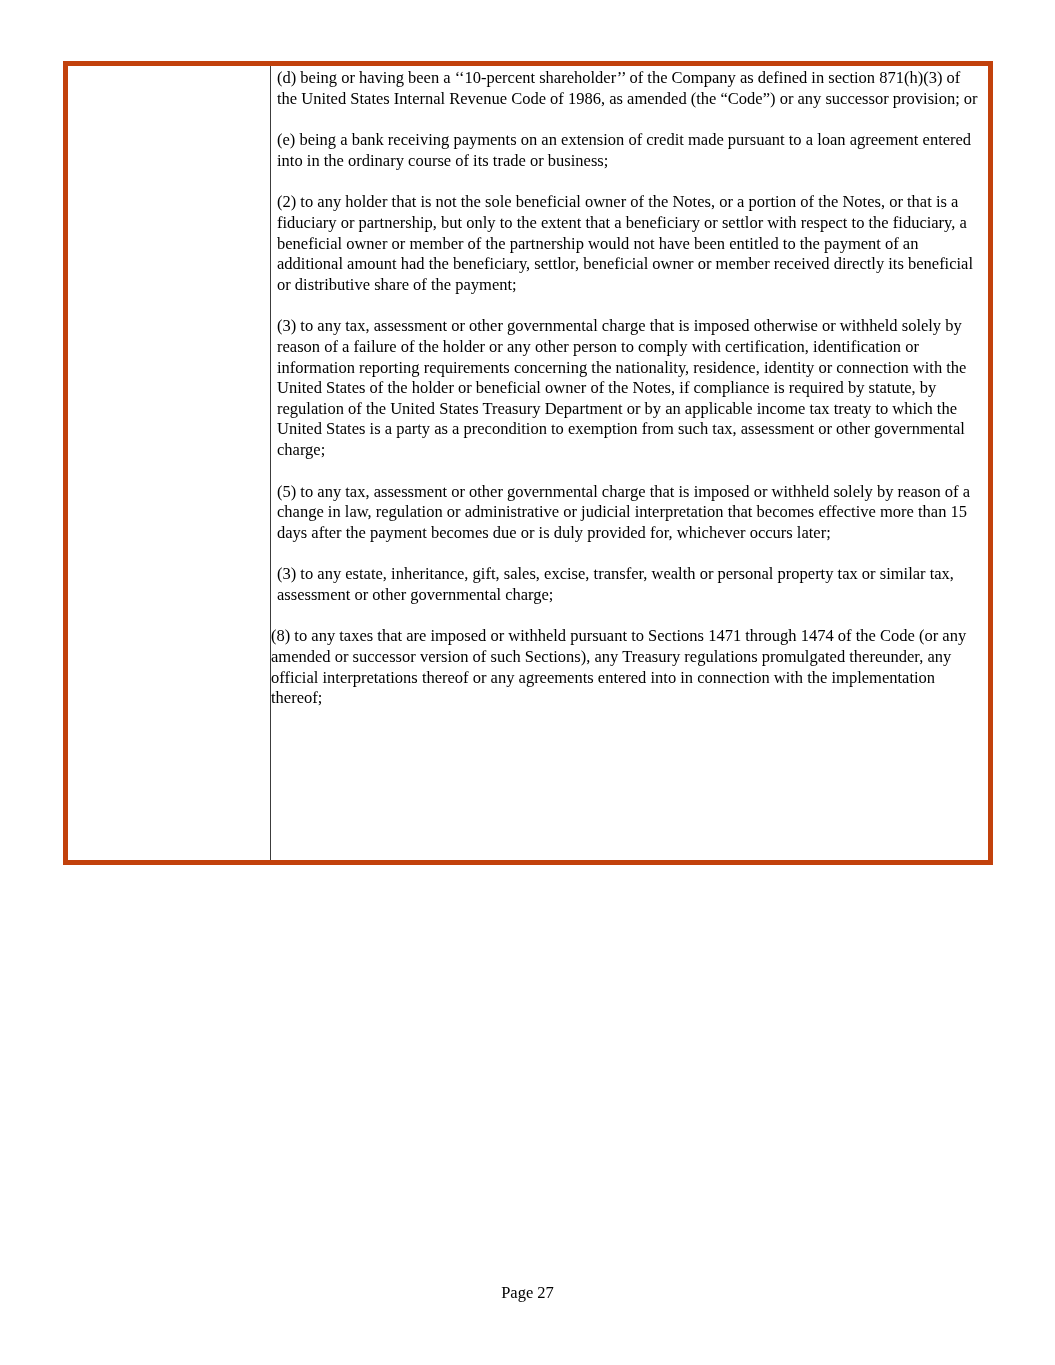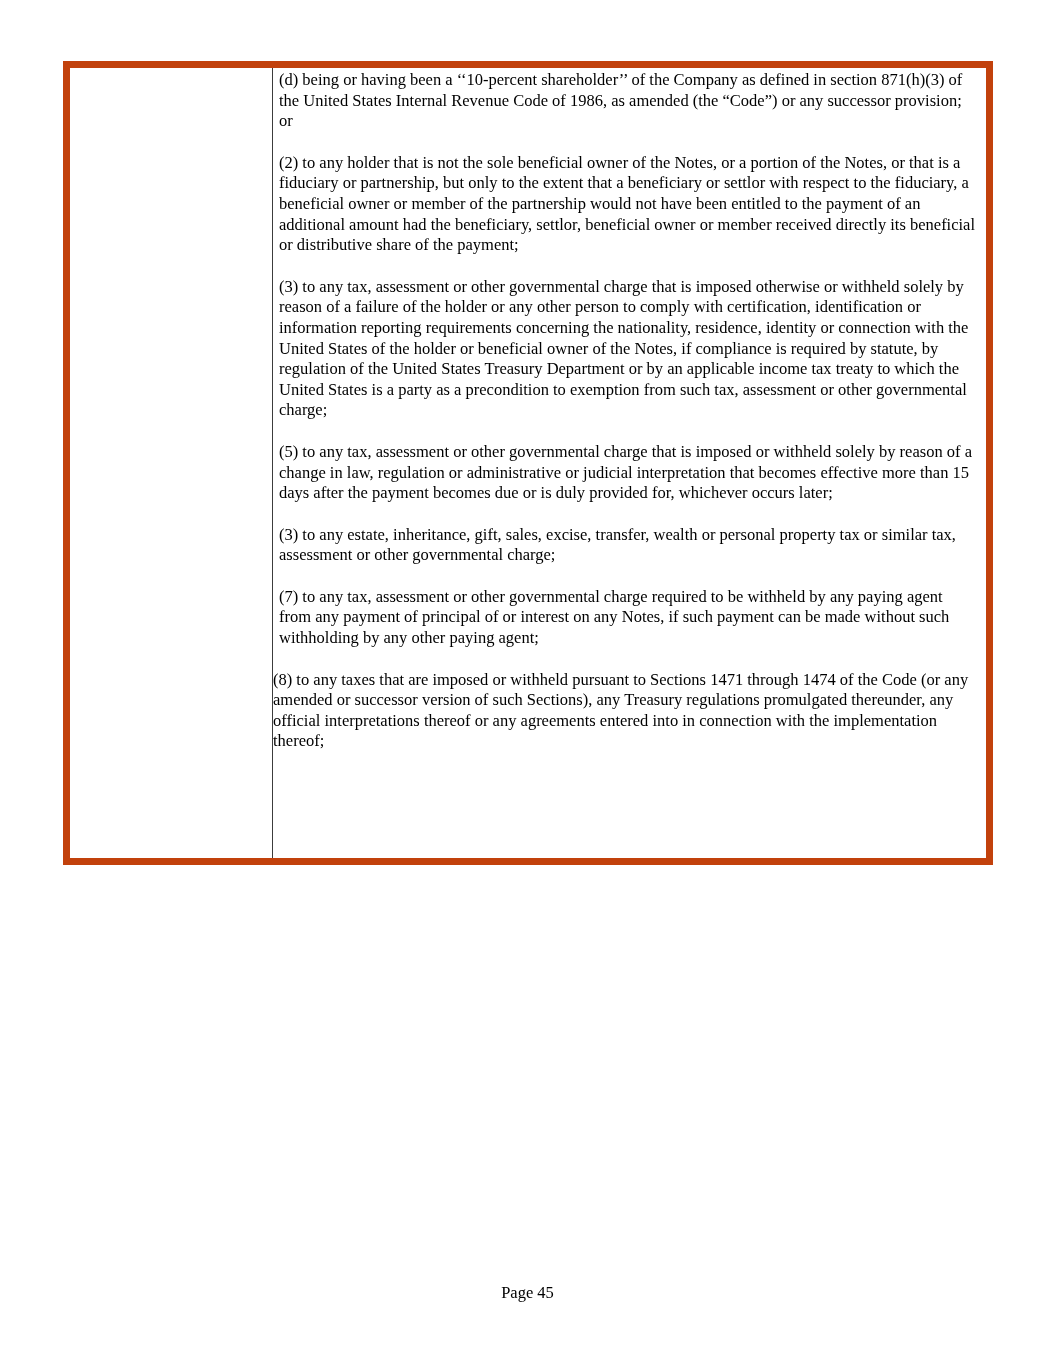--- a/index.html
+++ b/index.html
@@ -16,21 +16,21 @@
     color: #000000;
     overflow: hidden;
   }
   .doc-table {
     position: absolute;
     left: 63px;
     top: 61px;
     width: 930px;
     height: 804px;
     box-sizing: border-box;
-    border: 7px solid #c2410c;
+    border: 5px solid #c2410c;
     display: flex;
     background: #ffffff;
   }
   .cell-left {
     flex: none;
     width: 203px;
     box-sizing: border-box;
     border-right: 1px solid #3c3c3c;
   }
   .cell-right {
@@ -58,22 +58,22 @@
   }
 </style>
 </head>
 <body>
 
 <div class="page">
   <div class="doc-table">
     <div class="cell-left"></div>
     <div class="cell-right">
       <p class="para">(d) being or having been a ‘‘10-percent shareholder’’ of the Company as defined in section 871(h)(3) of the United States Internal Revenue Code of 1986, as amended (the “Code”) or any successor provision; or</p>
+      <p class="para">(e) being a bank receiving payments on an extension of credit made pursuant to a loan agreement entered into in the ordinary course of its trade or business;</p>
       <p class="para">(2) to any holder that is not the sole beneficial owner of the Notes, or a portion of the Notes, or that is a fiduciary or partnership, but only to the extent that a beneficiary or settlor with respect to the fiduciary, a beneficial owner or member of the partnership would not have been entitled to the payment of an additional amount had the beneficiary, settlor, beneficial owner or member received directly its beneficial or distributive share of the payment;</p>
       <p class="para">(3) to any tax, assessment or other governmental charge that is imposed otherwise or withheld solely by reason of a failure of the holder or any other person to comply with certification, identification or information reporting requirements concerning the nationality, residence, identity or connection with the United States of the holder or beneficial owner of the Notes, if compliance is required by statute, by regulation of the United States Treasury Department or by an applicable income tax treaty to which the United States is a party as a precondition to exemption from such tax, assessment or other governmental charge;</p>
       <p class="para">(5) to any tax, assessment or other governmental charge that is imposed or withheld solely by reason of a change in law, regulation or administrative or judicial interpretation that becomes effective more than 15 days after the payment becomes due or is duly provided for, whichever occurs later;</p>
       <p class="para">(3) to any estate, inheritance, gift, sales, excise, transfer, wealth or personal property tax or similar tax, assessment or other governmental charge;</p>
-      <p class="para">(7) to any tax, assessment or other governmental charge required to be withheld by any paying agent from any payment of principal of or interest on any Notes, if such payment can be made without such withholding by any other paying agent;</p>
       <p class="para flush">(8) to any taxes that are imposed or withheld pursuant to Sections 1471 through 1474 of the Code (or any amended or successor version of such Sections), any Treasury regulations promulgated thereunder, any official interpretations thereof or any agreements entered into in connection with the implementation thereof;</p>
     </div>
   </div>
-  <div class="footer">Page 45</div>
+  <div class="footer">Page 27</div>
 </div>
 
 </body></html>

